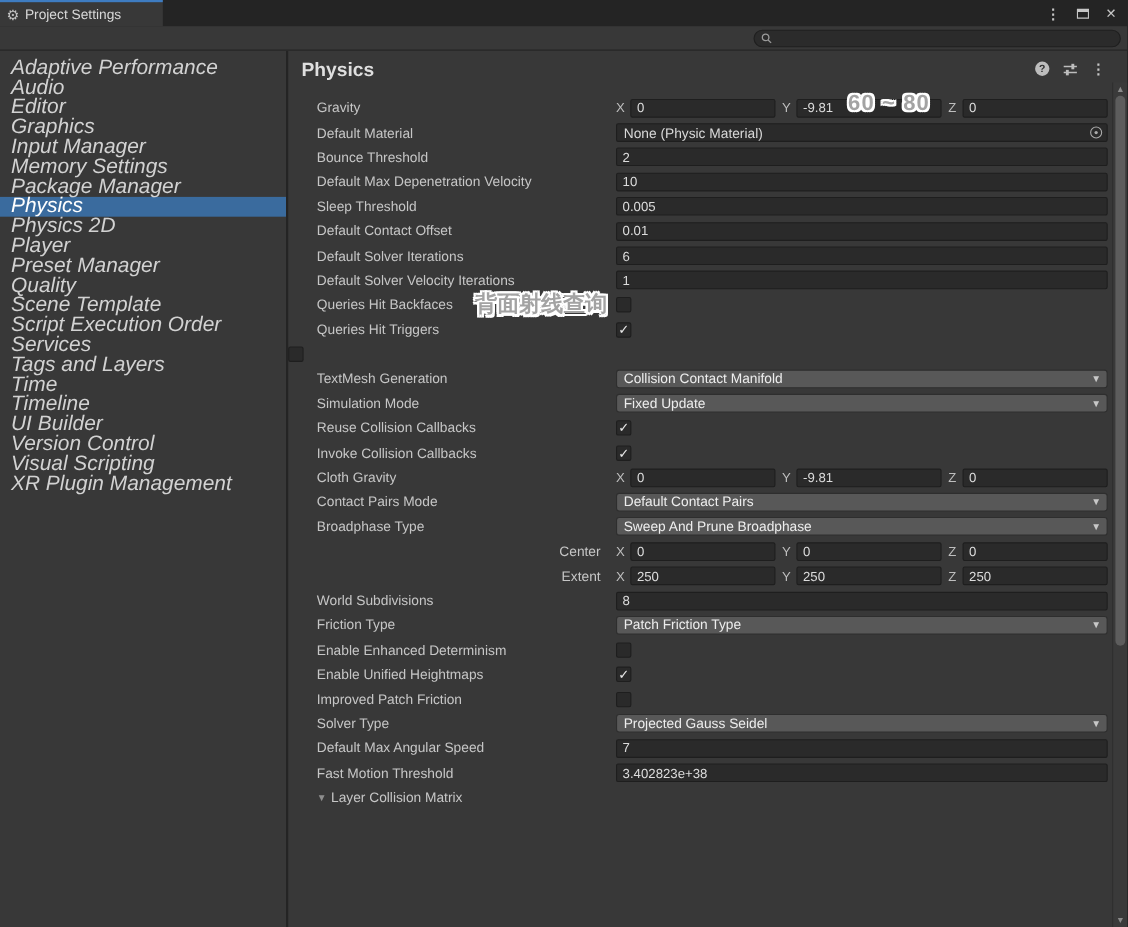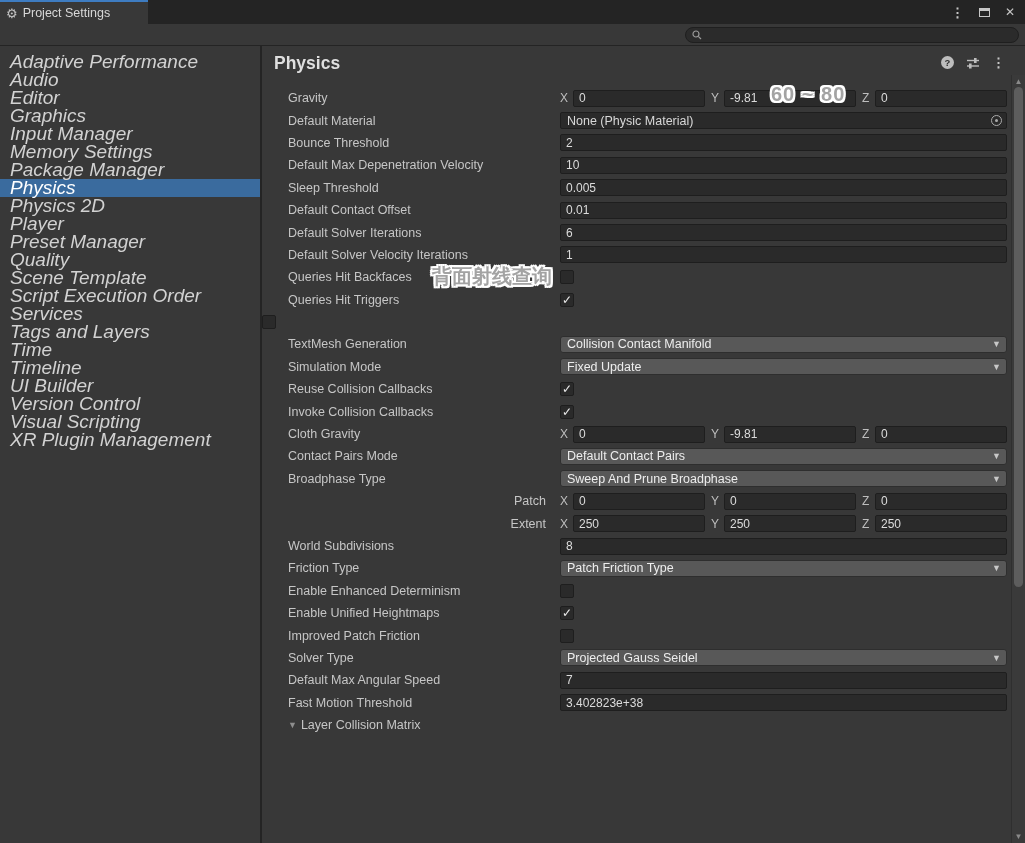--- a/index.html
+++ b/index.html
@@ -334,21 +334,21 @@
           <div class="row">
             <div class="row-label">Broadphase Type</div>
             <div class="row-value">
               <div class="dropdown">
                 <span class="dd-text">Sweep And Prune Broadphase</span>
                 <span class="dd-arrow">▼</span>
               </div>
             </div>
           </div>
           <div class="row">
-            <div class="row-label sub">Patch</div>
+            <div class="row-label sub">Center</div>
             <div class="row-value">
               <div class="vec3">
                 <div class="axis">
                   <span class="axis-label">X</span>
                   <input type="text" class="tf" value="0" style="">
                 </div>
                 <div class="axis">
                   <span class="axis-label">Y</span>
                   <input type="text" class="tf" value="0" style="">
                 </div>

